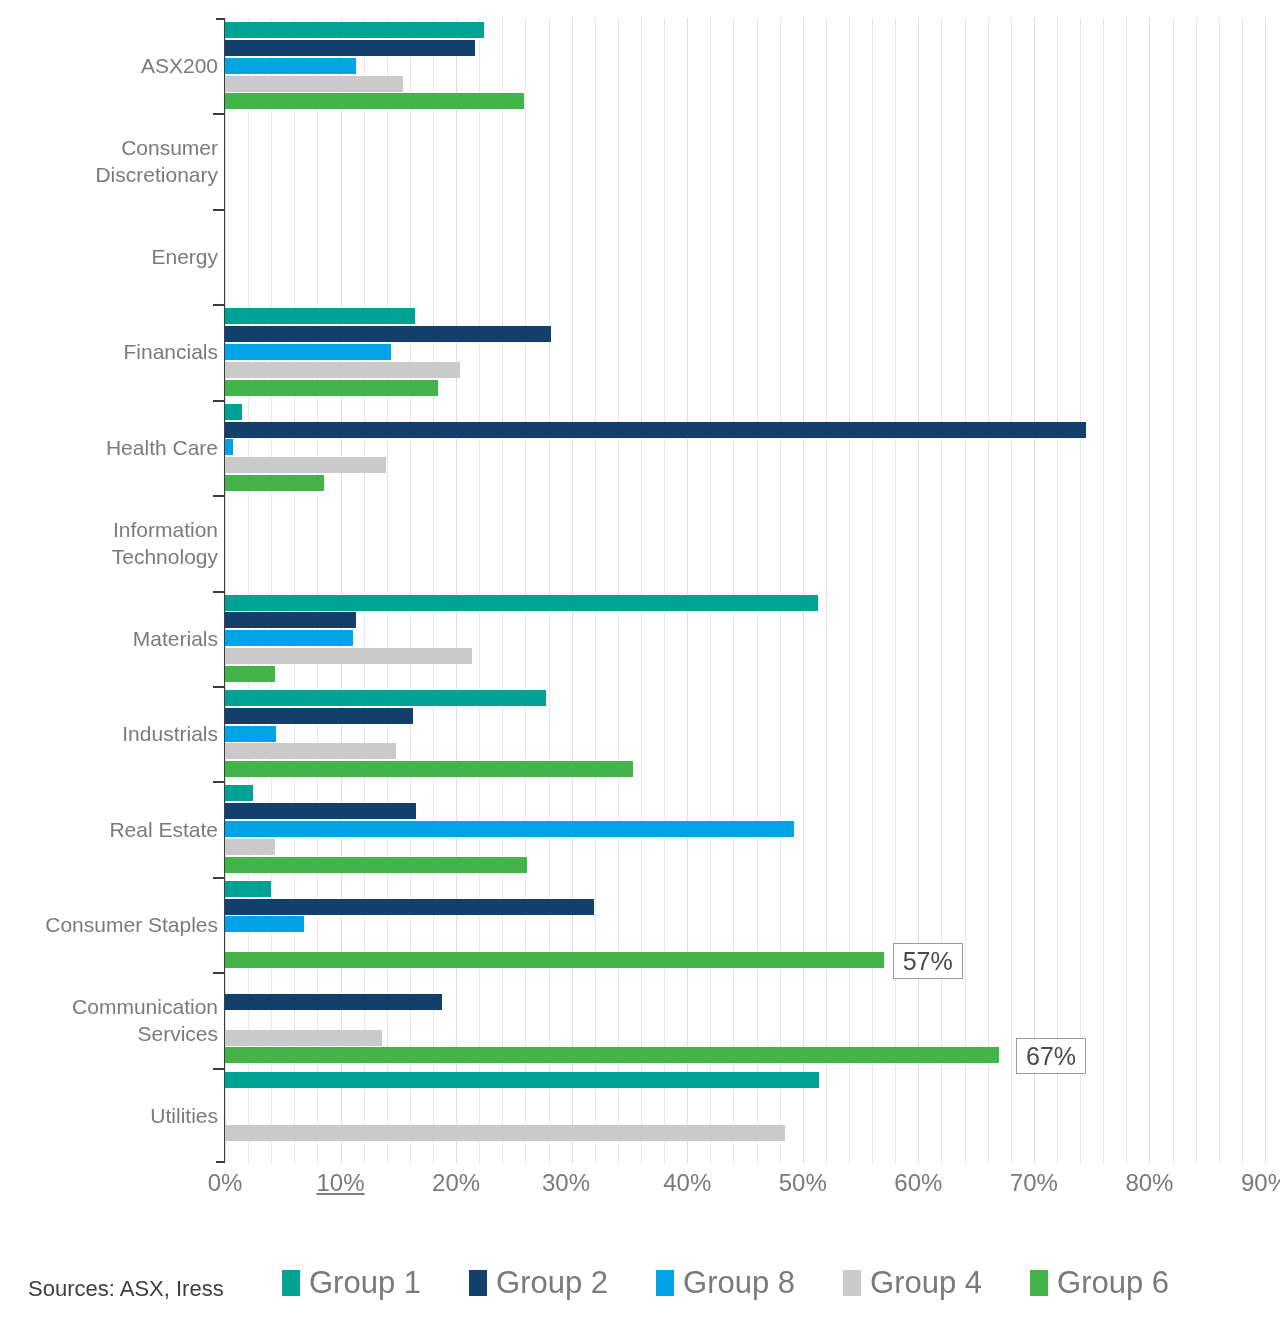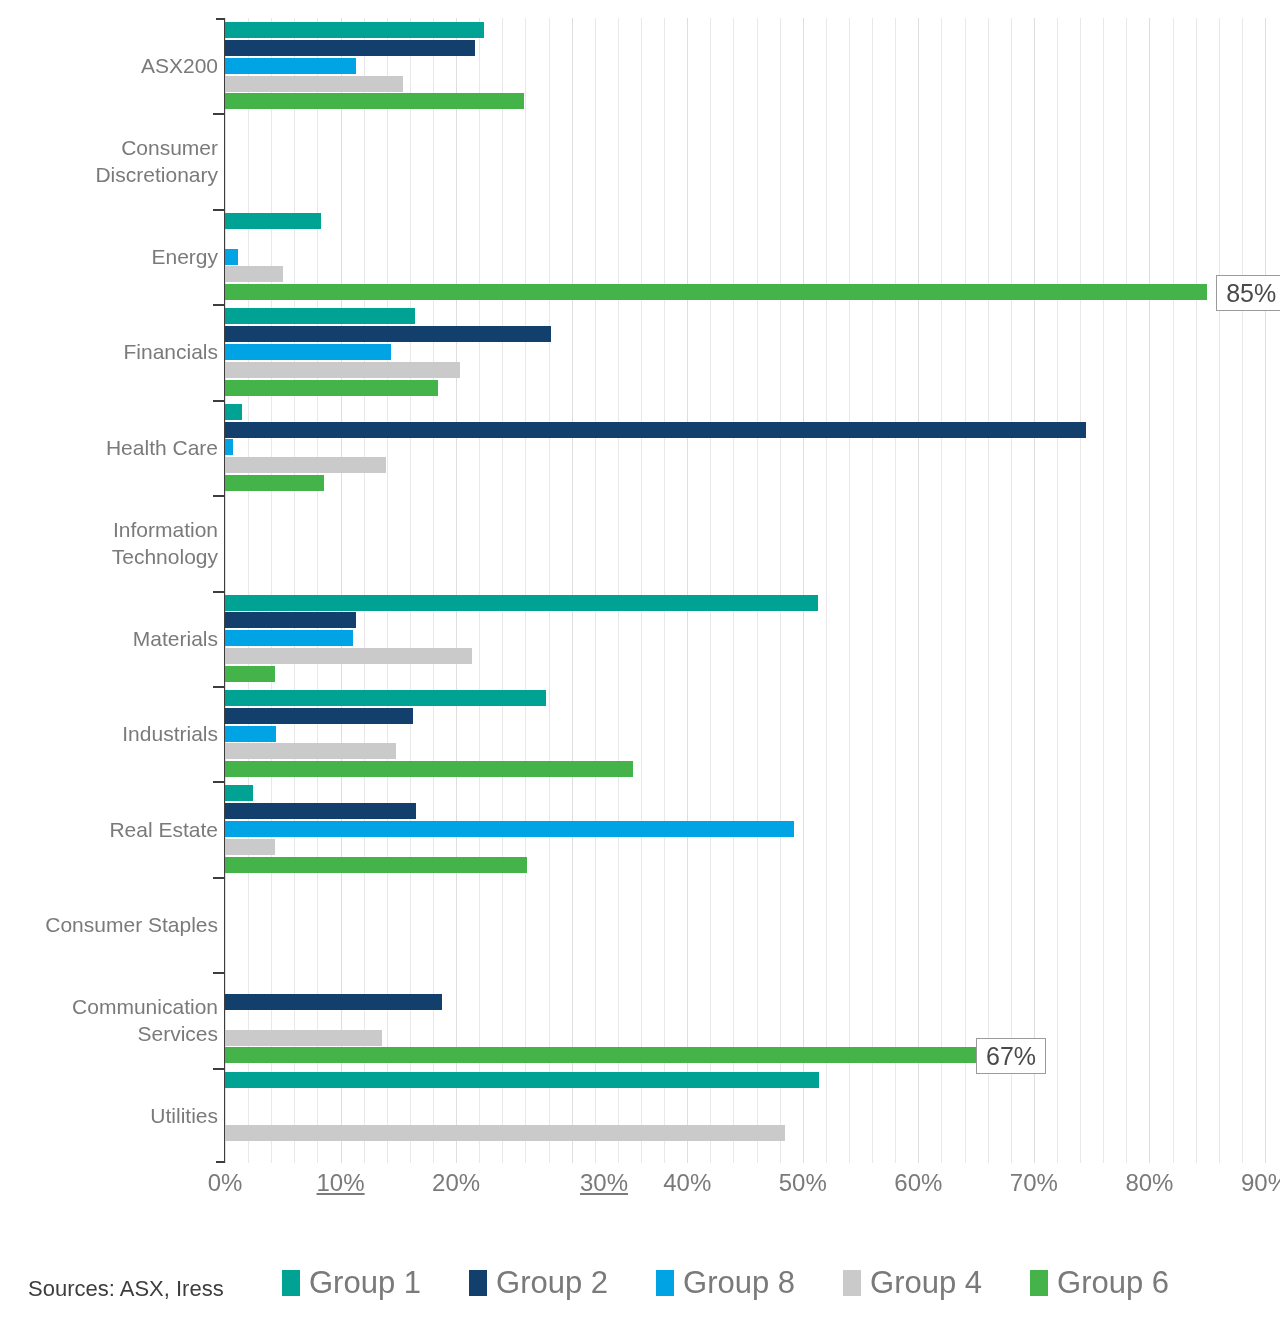--- a/index.html
+++ b/index.html
@@ -140,27 +140,20 @@
         <div class="gridline major" style="left: 1040px;"></div>
       </div>
     <div class="rows" id="rows">
         <div class="cat-row" style="top: 0px; height: 95.4167px;">
           <div class="bar" title="ASX200 — Group 1: 22.4%" style="top: 4.10833px; width: 258.844px; background: rgb(0, 162, 148);"></div>
           <div class="bar" title="ASX200 — Group 2: 21.6%" style="top: 21.9083px; width: 249.6px; background: rgb(18, 63, 107);"></div>
           <div class="bar" title="ASX200 — Group 3: 11.3%" style="top: 39.7083px; width: 130.578px; background: rgb(0, 163, 228);"></div>
           <div class="bar" title="ASX200 — Group 4: 15.4%" style="top: 57.5083px; width: 177.956px; background: rgb(202, 202, 202);"></div>
           <div class="bar" title="ASX200 — Group 5: 25.9%" style="top: 75.3083px; width: 299.289px; background: rgb(67, 179, 74);"></div>
         </div>
-        <div class="cat-row" style="top: 190.833px; height: 95.4167px;">
-          <div class="bar" title="Energy — Group 1: 8.3%" style="top: 4.10833px; width: 95.9111px; background: rgb(0, 162, 148);"></div>
-          <div class="bar" title="Energy — Group 3: 1.1%" style="top: 39.7083px; width: 12.7111px; background: rgb(0, 163, 228);"></div>
-          <div class="bar" title="Energy — Group 4: 5%" style="top: 57.5083px; width: 57.7778px; background: rgb(202, 202, 202);"></div>
-          <div class="bar" title="Energy — Group 5: 85%" style="top: 75.3083px; width: 982.222px; background: rgb(67, 179, 74);"></div>
-          <div class="bar-label" style="left: 991.222px; top: 66.3083px;">85%</div>
-        </div>
         <div class="cat-row" style="top: 286.25px; height: 95.4167px;">
           <div class="bar" title="Financials — Group 1: 16.4%" style="top: 4.10833px; width: 189.511px; background: rgb(0, 162, 148);"></div>
           <div class="bar" title="Financials — Group 2: 28.2%" style="top: 21.9083px; width: 325.867px; background: rgb(18, 63, 107);"></div>
           <div class="bar" title="Financials — Group 3: 14.4%" style="top: 39.7083px; width: 166.4px; background: rgb(0, 163, 228);"></div>
           <div class="bar" title="Financials — Group 4: 20.3%" style="top: 57.5083px; width: 234.578px; background: rgb(202, 202, 202);"></div>
           <div class="bar" title="Financials — Group 5: 18.4%" style="top: 75.3083px; width: 212.622px; background: rgb(67, 179, 74);"></div>
         </div>
         <div class="cat-row" style="top: 381.667px; height: 95.4167px;">
           <div class="bar" title="Health Care — Group 1: 1.5%" style="top: 4.10833px; width: 17.3333px; background: rgb(0, 162, 148);"></div>
           <div class="bar" title="Health Care — Group 2: 74.5%" style="top: 21.9083px; width: 860.889px; background: rgb(18, 63, 107);"></div>
@@ -182,25 +175,32 @@
           <div class="bar" title="Industrials — Group 4: 14.8%" style="top: 57.5083px; width: 171.022px; background: rgb(202, 202, 202);"></div>
           <div class="bar" title="Industrials — Group 5: 35.3%" style="top: 75.3083px; width: 407.911px; background: rgb(67, 179, 74);"></div>
         </div>
         <div class="cat-row" style="top: 763.333px; height: 95.4167px;">
           <div class="bar" title="Real Estate — Group 1: 2.4%" style="top: 4.10833px; width: 27.7333px; background: rgb(0, 162, 148);"></div>
           <div class="bar" title="Real Estate — Group 2: 16.5%" style="top: 21.9083px; width: 190.667px; background: rgb(18, 63, 107);"></div>
           <div class="bar" title="Real Estate — Group 3: 49.2%" style="top: 39.7083px; width: 568.533px; background: rgb(0, 163, 228);"></div>
           <div class="bar" title="Real Estate — Group 4: 4.3%" style="top: 57.5083px; width: 49.6889px; background: rgb(202, 202, 202);"></div>
           <div class="bar" title="Real Estate — Group 5: 26.1%" style="top: 75.3083px; width: 301.6px; background: rgb(67, 179, 74);"></div>
         </div>
+        <div class="cat-row" style="top: 858.75px; height: 95.4167px;">
+          <div class="bar" title="Consumer Staples — Group 1: 4%" style="top: 4.10833px; width: 46.2222px; background: rgb(0, 162, 148);"></div>
+          <div class="bar" title="Consumer Staples — Group 2: 31.9%" style="top: 21.9083px; width: 368.622px; background: rgb(18, 63, 107);"></div>
+          <div class="bar" title="Consumer Staples — Group 3: 6.8%" style="top: 39.7083px; width: 78.5778px; background: rgb(0, 163, 228);"></div>
+          <div class="bar" title="Consumer Staples — Group 5: 57%" style="top: 75.3083px; width: 658.667px; background: rgb(67, 179, 74);"></div>
+          <div class="bar-label" style="left: 667.667px; top: 66.3083px;">57%</div>
+        </div>
         <div class="cat-row" style="top: 954.167px; height: 95.4167px;">
           <div class="bar" title="Communication Services — Group 2: 18.8%" style="top: 21.9083px; width: 217.244px; background: rgb(18, 63, 107);"></div>
           <div class="bar" title="Communication Services — Group 4: 13.6%" style="top: 57.5083px; width: 157.156px; background: rgb(202, 202, 202);"></div>
           <div class="bar" title="Communication Services — Group 5: 67%" style="top: 75.3083px; width: 774.222px; background: rgb(67, 179, 74);"></div>
-          <div class="bar-label" style="left: 751px; top: 66.3083px; text-align: right;">67%</div>
+          <div class="bar-label" style="left: 791px; top: 66.3083px; text-align: right;">67%</div>
         </div>
         <div class="cat-row" style="top: 1049.58px; height: 95.4167px;">
           <div class="bar" title="Utilities — Group 1: 51.4%" style="top: 4.10833px; width: 593.956px; background: rgb(0, 162, 148);"></div>
           <div class="bar" title="Utilities — Group 4: 48.5%" style="top: 57.5083px; width: 560.444px; background: rgb(202, 202, 202);"></div>
         </div>
       </div>
   </div>
 
   <div id="yticks">
       <div class="ytick" style="top: 113.417px;"></div>
@@ -254,21 +254,21 @@
       </div>
       <div class="ycat" style="top: 1101.79px;">
         <div>Utilities</div>
       </div>
     </div>
 
   <div class="xaxis" id="xaxis">
       <div class="xtick-label" style="left: 225px;">0%</div>
       <div class="xtick-label" style="left: 340.556px; text-decoration: underline;">10%</div>
       <div class="xtick-label" style="left: 456.111px;">20%</div>
-      <div class="xtick-label" style="left: 604px; text-decoration: underline;">30%</div>
+      <div class="xtick-label" style="left: 566px;">30%</div>
       <div class="xtick-label" style="left: 687.222px;">40%</div>
       <div class="xtick-label" style="left: 802.778px;">50%</div>
       <div class="xtick-label" style="left: 918.333px;">60%</div>
       <div class="xtick-label" style="left: 1033.89px;">70%</div>
       <div class="xtick-label" style="left: 1149.44px;">80%</div>
       <div class="xtick-label" style="left: 1265px;">90%</div>
     </div>
 
   <div class="footer">
     <div class="sources">Sources: ASX, Iress</div>

